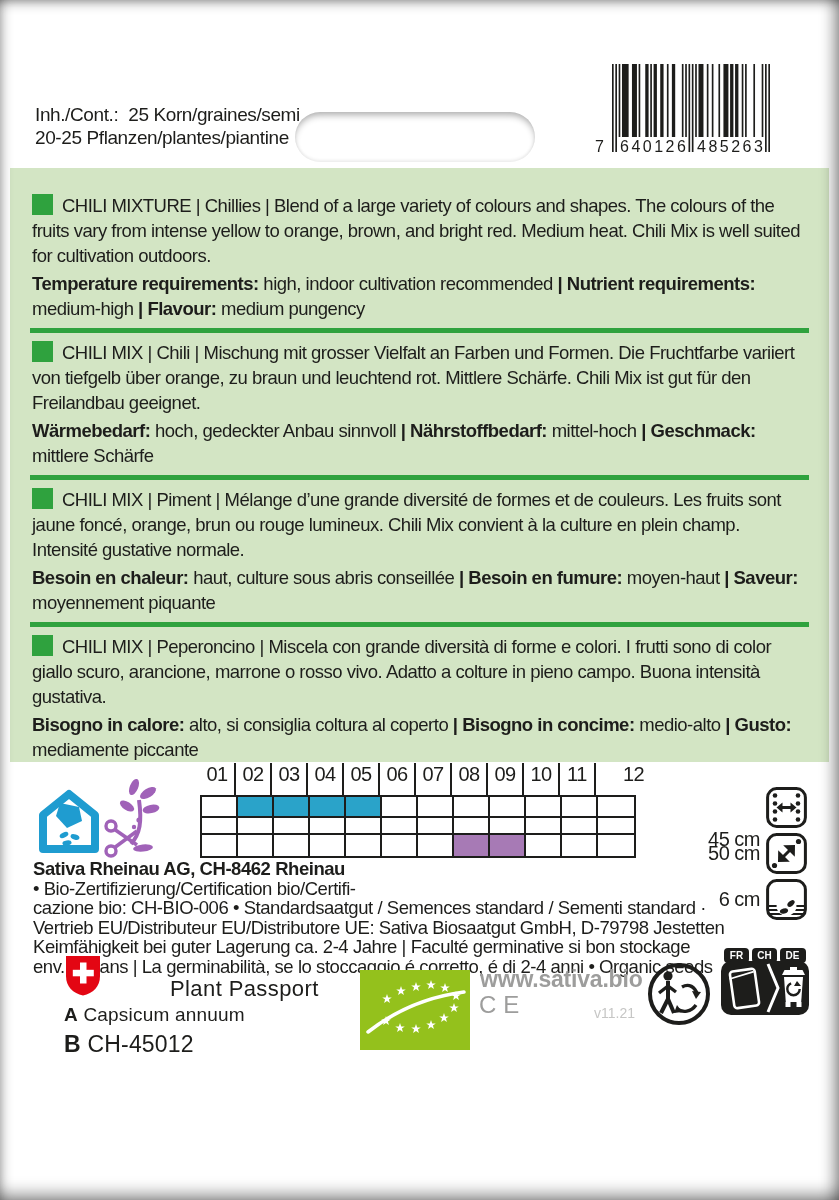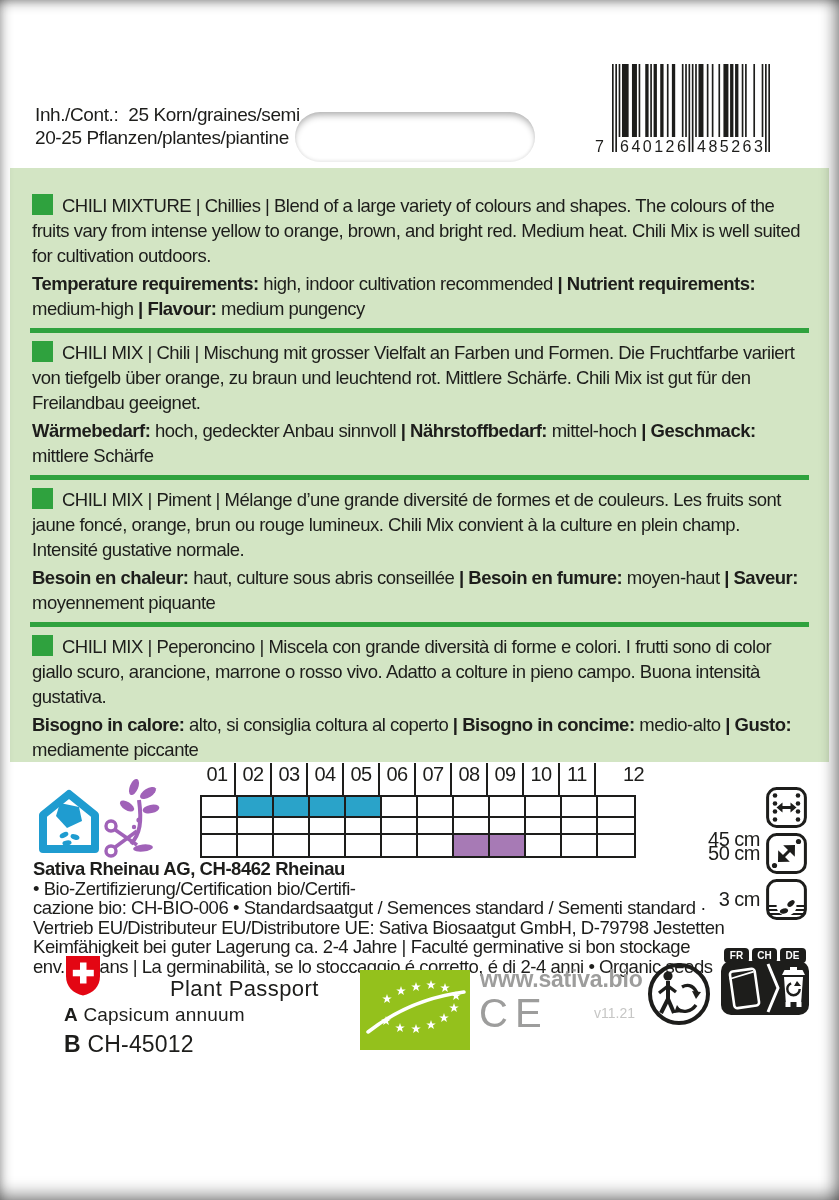--- a/index.html
+++ b/index.html
@@ -56,21 +56,21 @@
 
   
   .info{position:absolute;left:33px;top:859px;font-size:18.5px;line-height:19.5px;letter-spacing:-0.45px;}
   .info span{display:block;white-space:nowrap;}
   .plant-passport{position:absolute;left:170px;top:976px;font-size:22px;letter-spacing:0.4px;}
   .shield{position:absolute;left:65px;top:955px;}
   .passport-a{position:absolute;left:64px;top:1004px;font-size:19px;letter-spacing:0.2px;}
   .passport-b{position:absolute;left:64px;top:1031px;font-size:23px;letter-spacing:0.2px;}
   .eu-logo{position:absolute;left:360px;top:970px;}
   .website{position:absolute;left:480px;top:966px;font-size:23px;font-weight:bold;color:#9d9d9c;letter-spacing:-0.2px;}
-  .ce{position:absolute;left:479px;top:991px;font-size:40px;color:#9d9d9c;letter-spacing:7px;}
+  .ce{position:absolute;left:479px;top:991px;font-size:24px;color:#9d9d9c;letter-spacing:7px;}
   .version{position:absolute;left:594px;top:1005px;font-size:14px;color:#c6c6c5;}
   .triman{position:absolute;left:646px;top:961px;}
   .disposal{position:absolute;left:721px;top:948px;}
 </style>
 </head>
 <body>
 
 <div class="packet">
   <div class="edge-shadow"></div>
 
@@ -254,21 +254,21 @@
     <rect x="1.6" y="1.6" width="37.8" height="37.8" rx="9" fill="none" stroke="#1d1d1b" stroke-width="3"></rect>
     <g fill="#1d1d1b">
       <circle cx="8.5" cy="32.5" r="2.6"></circle>
         <circle cx="32.5" cy="8.5" r="2.6"></circle>
       <rect x="13" y="19" width="15" height="3" transform="rotate(-45 20.5 20.5)"></rect>
       <path d="M17.2 12.2 L29 12 L28.8 23.8 Z" transform="rotate(0)"></path>
       <path d="M12.2 17.2 L12 29 L23.8 28.8 Z"></path>
     </g>
   </svg>
 
-  <div class="size-label" style="left:688px;top:888px;">3 cm</div>
+  <div class="size-label" style="left:688px;top:888px;">6 cm</div>
   <svg class="size-icon" style="top:879px;" width="41" height="41" viewBox="0 0 41 41">
     <defs>
         <clipPath id="depth-clip">
           <rect x="1.6" y="1.6" width="37.8" height="37.8" rx="9"></rect>
         </clipPath>
       </defs>
     <g clip-path="url(#depth-clip)">
       <g stroke="#1d1d1b" stroke-width="2">
         <line x1="1" y1="27" x2="40" y2="27"></line>
           <line x1="1" y1="31" x2="40" y2="31"></line>

